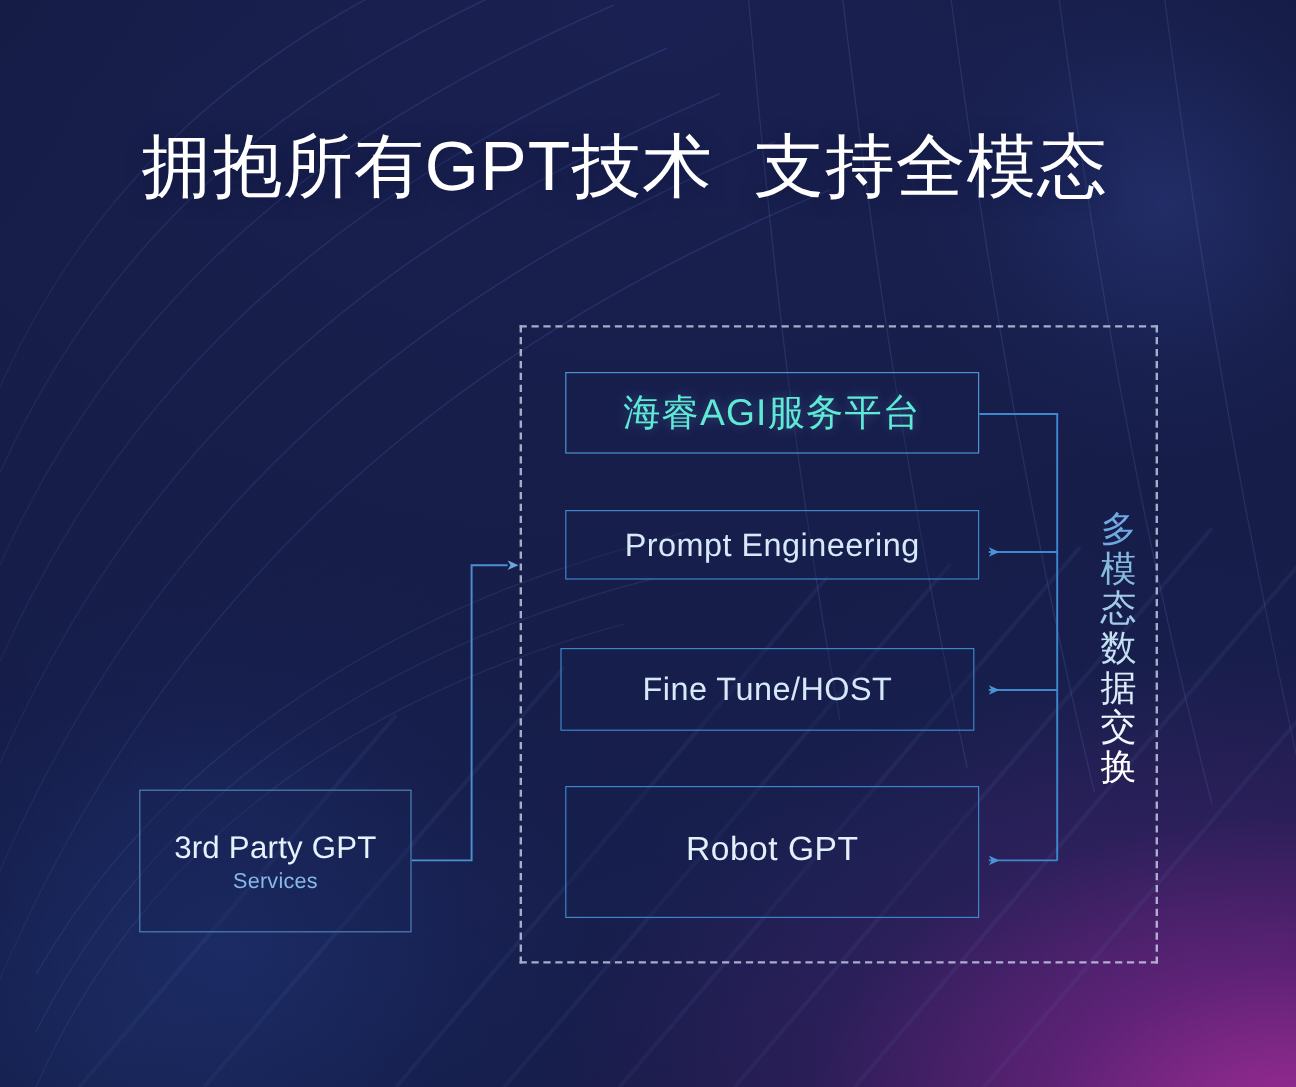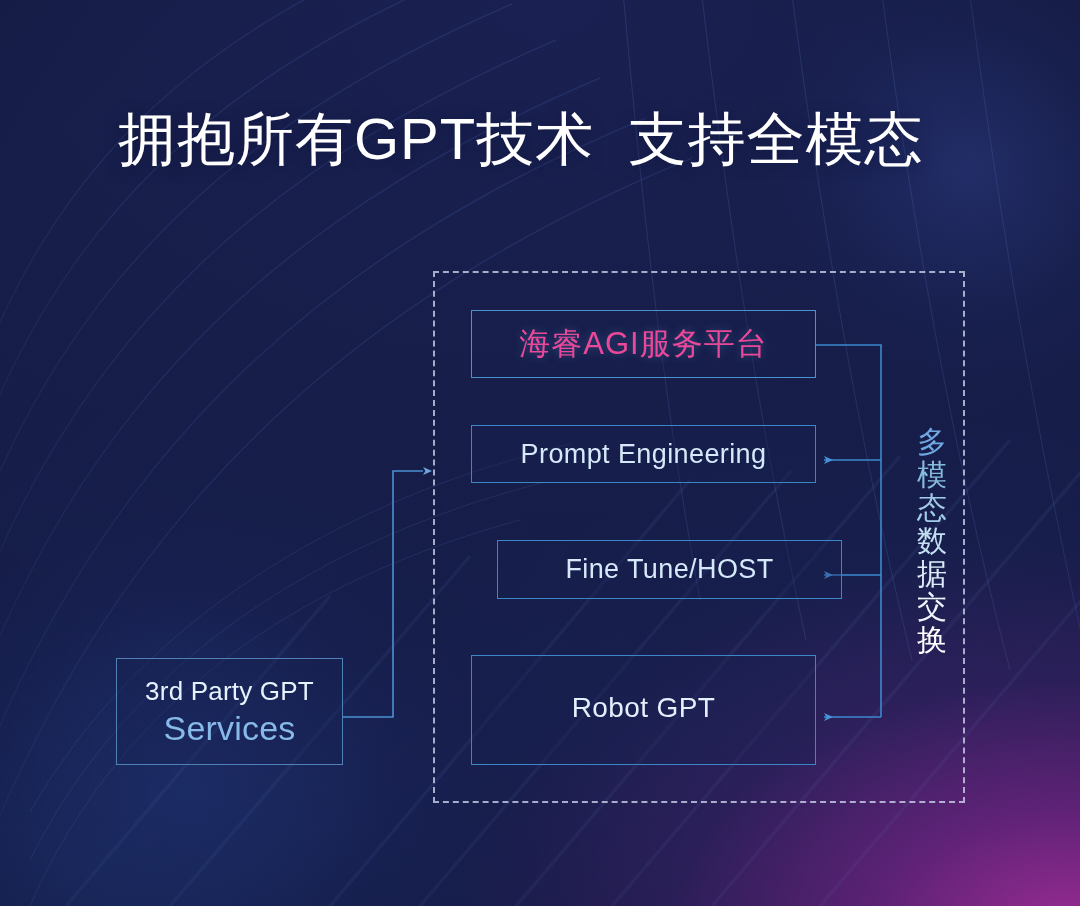--- a/index.html
+++ b/index.html
@@ -104,35 +104,35 @@
     white-space: nowrap;
   }
 
   #node-platform {
     left: 471px; top: 310px; width: 345px; height: 68px;
     border-color: #4b93cf;
   }
   #node-platform .ln {
     font-size: 31px;
     letter-spacing: 1px;
-    color: #ec4899;
+    color: #5eead4;
     text-shadow: 0 0 10px rgba(120,190,255,0.30);
   }
 
   #node-prompt {
     left: 471px; top: 425px; width: 345px; height: 58px;
   }
   #node-prompt .ln {
     font-size: 27px;
     letter-spacing: 0.4px;
     color: #d6e9fb;
   }
 
   #node-finetune {
-    left: 497px; top: 540px; width: 345px; height: 59px;
+    left: 467px; top: 540px; width: 345px; height: 69px;
   }
   #node-finetune .ln {
     font-size: 27px;
     letter-spacing: 0.4px;
     color: #d6e9fb;
   }
 
   #node-robot {
     left: 471px; top: 655px; width: 345px; height: 110px;
   }
@@ -142,30 +142,30 @@
     color: #e2f0fc;
     margin-bottom: 4px;
   }
   #node-robot .ln-sub {
     font-size: 26px;
     letter-spacing: 0.4px;
     color: #7fb6e8;
   }
 
   #node-thirdparty {
-    left: 116px; top: 658px; width: 227px; height: 107px;
+    left: 116px; top: 658px; width: 227px; height: 119px;
     border-color: #4e82b6;
   }
   #node-thirdparty .ln-1 {
     font-size: 26px;
     color: #e6f2fd;
     letter-spacing: 0.2px;
   }
   #node-thirdparty .ln-2 {
-    font-size: 34px;
+    font-size: 18px;
     color: #87b9e9;
     letter-spacing: 0.2px;
     margin-top: 2px;
   }
 
   
   .vlabel {
     position: absolute;
     left: 912px;
     top: 425px;

